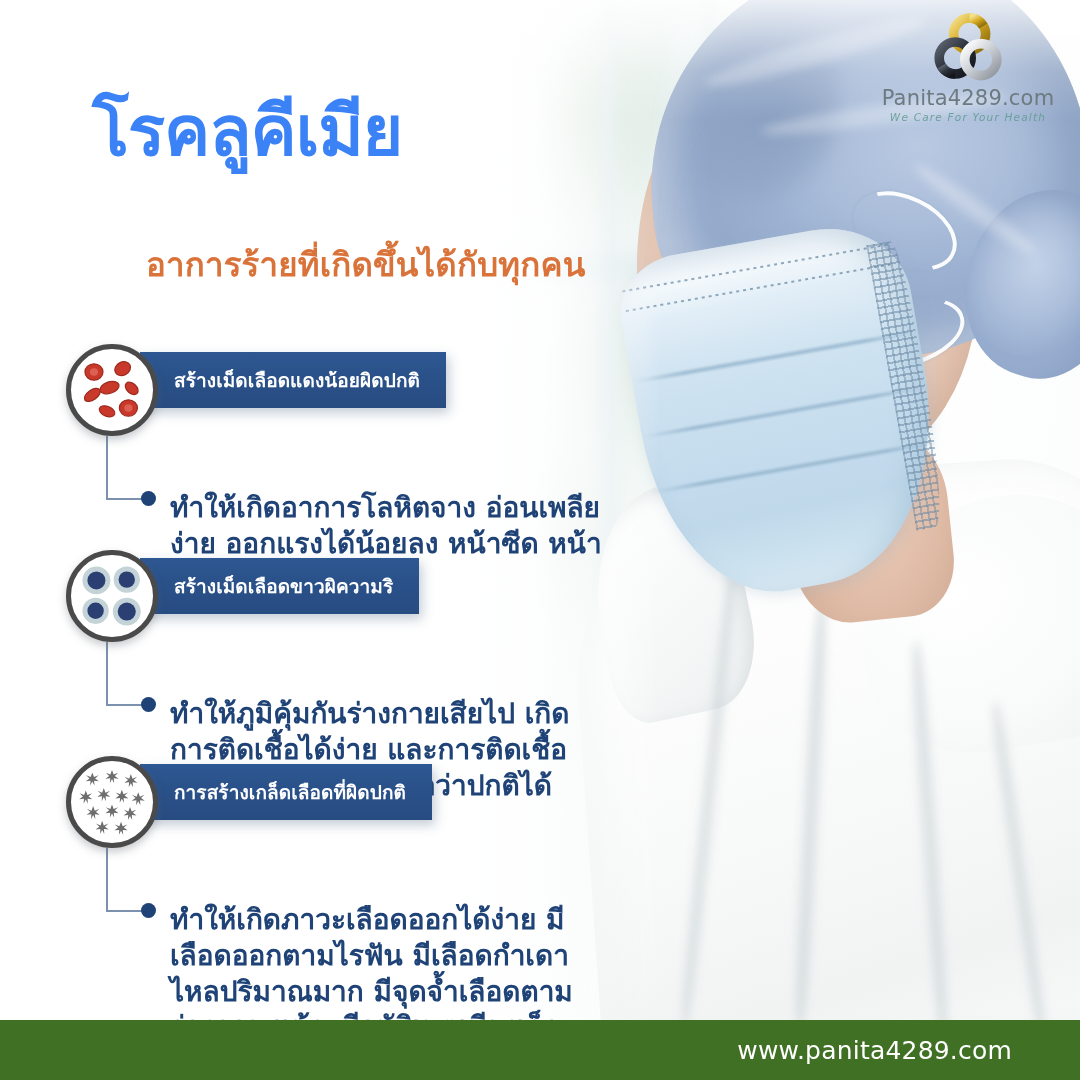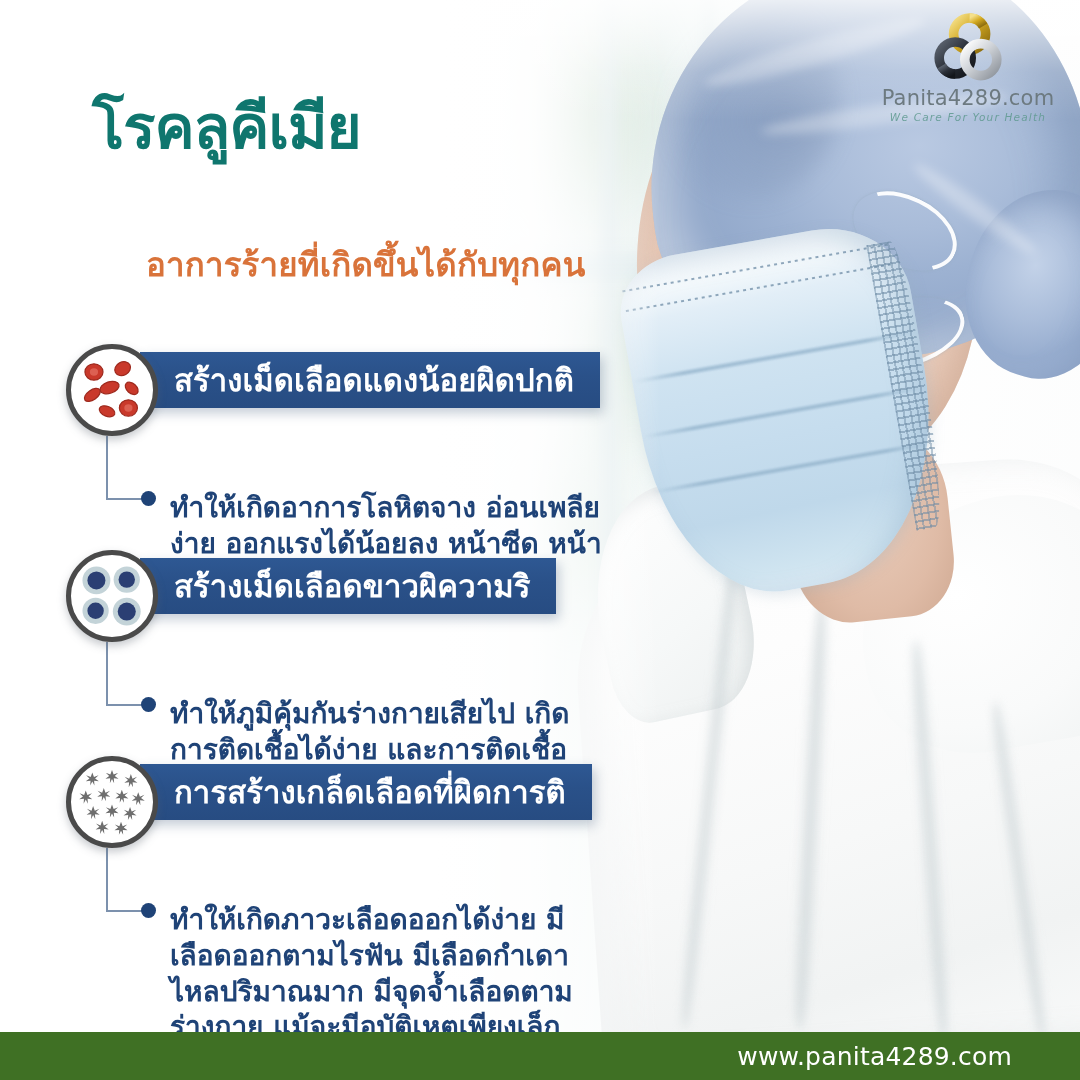--- a/index.html
+++ b/index.html
@@ -344,24 +344,24 @@
   .content {
     position: absolute;
     left: 0; top: 0;
     width: 620px; height: 1035px;
     z-index: 20;
   }
 
   .title {
     position: absolute;
     left: 92px; top: 96px;
-    font-size: 60px;
+    font-size: 69px;
     line-height: 1.04;
     font-weight: 700;
-    color: #0f766e;
+    color: #3b82f6;
     letter-spacing: -1px;
     text-shadow: 0 2px 3px rgba(255,255,255,0.85);
   }
   .subtitle {
     position: absolute;
     left: 146px; top: 238px;
     font-size: 33px;
     font-weight: 700;
     color: #D9733A;
     letter-spacing: .2px;
@@ -392,21 +392,21 @@
     height: 56px;
     padding: 0 26px 0 34px;
     display: flex;
     align-items: center;
     background: linear-gradient(180deg, #2e5893 0%, #2a5189 42%, #274c82 100%);
     box-shadow: 3px 5px 11px rgba(60,85,120,0.30);
     z-index: 2;
   }
   .banner-text {
     color: #ffffff;
-    font-size: 31px;
+    font-size: 19px;
     font-weight: 700;
     white-space: nowrap;
     letter-spacing: .1px;
   }
 
   .connector {
     position: absolute;
     left: 106px; top: 92px;
     width: 42px; height: 64px;
     border-left: 2.5px solid #7c91ad;
@@ -430,21 +430,21 @@
     font-weight: 600;
     color: #1F4377;
     text-shadow: 0 1px 2px rgba(255,255,255,0.7);
     margin-top: 28px;
   }
 
   
   .footer {
     position: absolute;
     left: 0; bottom: 0;
-    width: 1080px; height: 48px;
+    width: 1080px; height: 60px;
     background: #3F7024;
     z-index: 40;
     display: flex;
     align-items: center;
     justify-content: flex-end;
   }
   .footer-url {
     color: #ffffff;
     font-size: 25px;
     font-weight: 400;
@@ -614,21 +614,21 @@
             <use href="#star" x="82" y="46"></use>
             <use href="#star" x="27" y="63"></use>
             <use href="#star" x="50" y="61"></use>
             <use href="#star" x="72" y="64"></use>
             <use href="#star" x="38" y="81"></use>
             <use href="#star" x="61" y="82"></use>
           </g>
         </svg>
       </div>
       <div class="banner">
-        <span class="banner-text">การสร้างเกล็ดเลือดที่ผิดการติ</span>
+        <span class="banner-text">การสร้างเกล็ดเลือดที่ผิดปกติ</span>
       </div>
       <div class="connector"></div>
       <div class="bullet-dot"></div>
       <div class="body-text">ทำให้เกิดภาวะเลือดออกได้ง่าย มีเลือดออกตามไรฟัน มีเลือดกำเดาไหลปริมาณมาก มีจุดจ้ำเลือดตามร่างกาย แม้จะมีอุบัติเหตุเพียงเล็กน้อยก็ตาม</div>
     </div>
 
   </div>
 
   <div class="footer">
     <span class="footer-url">www.panita4289.com</span>

